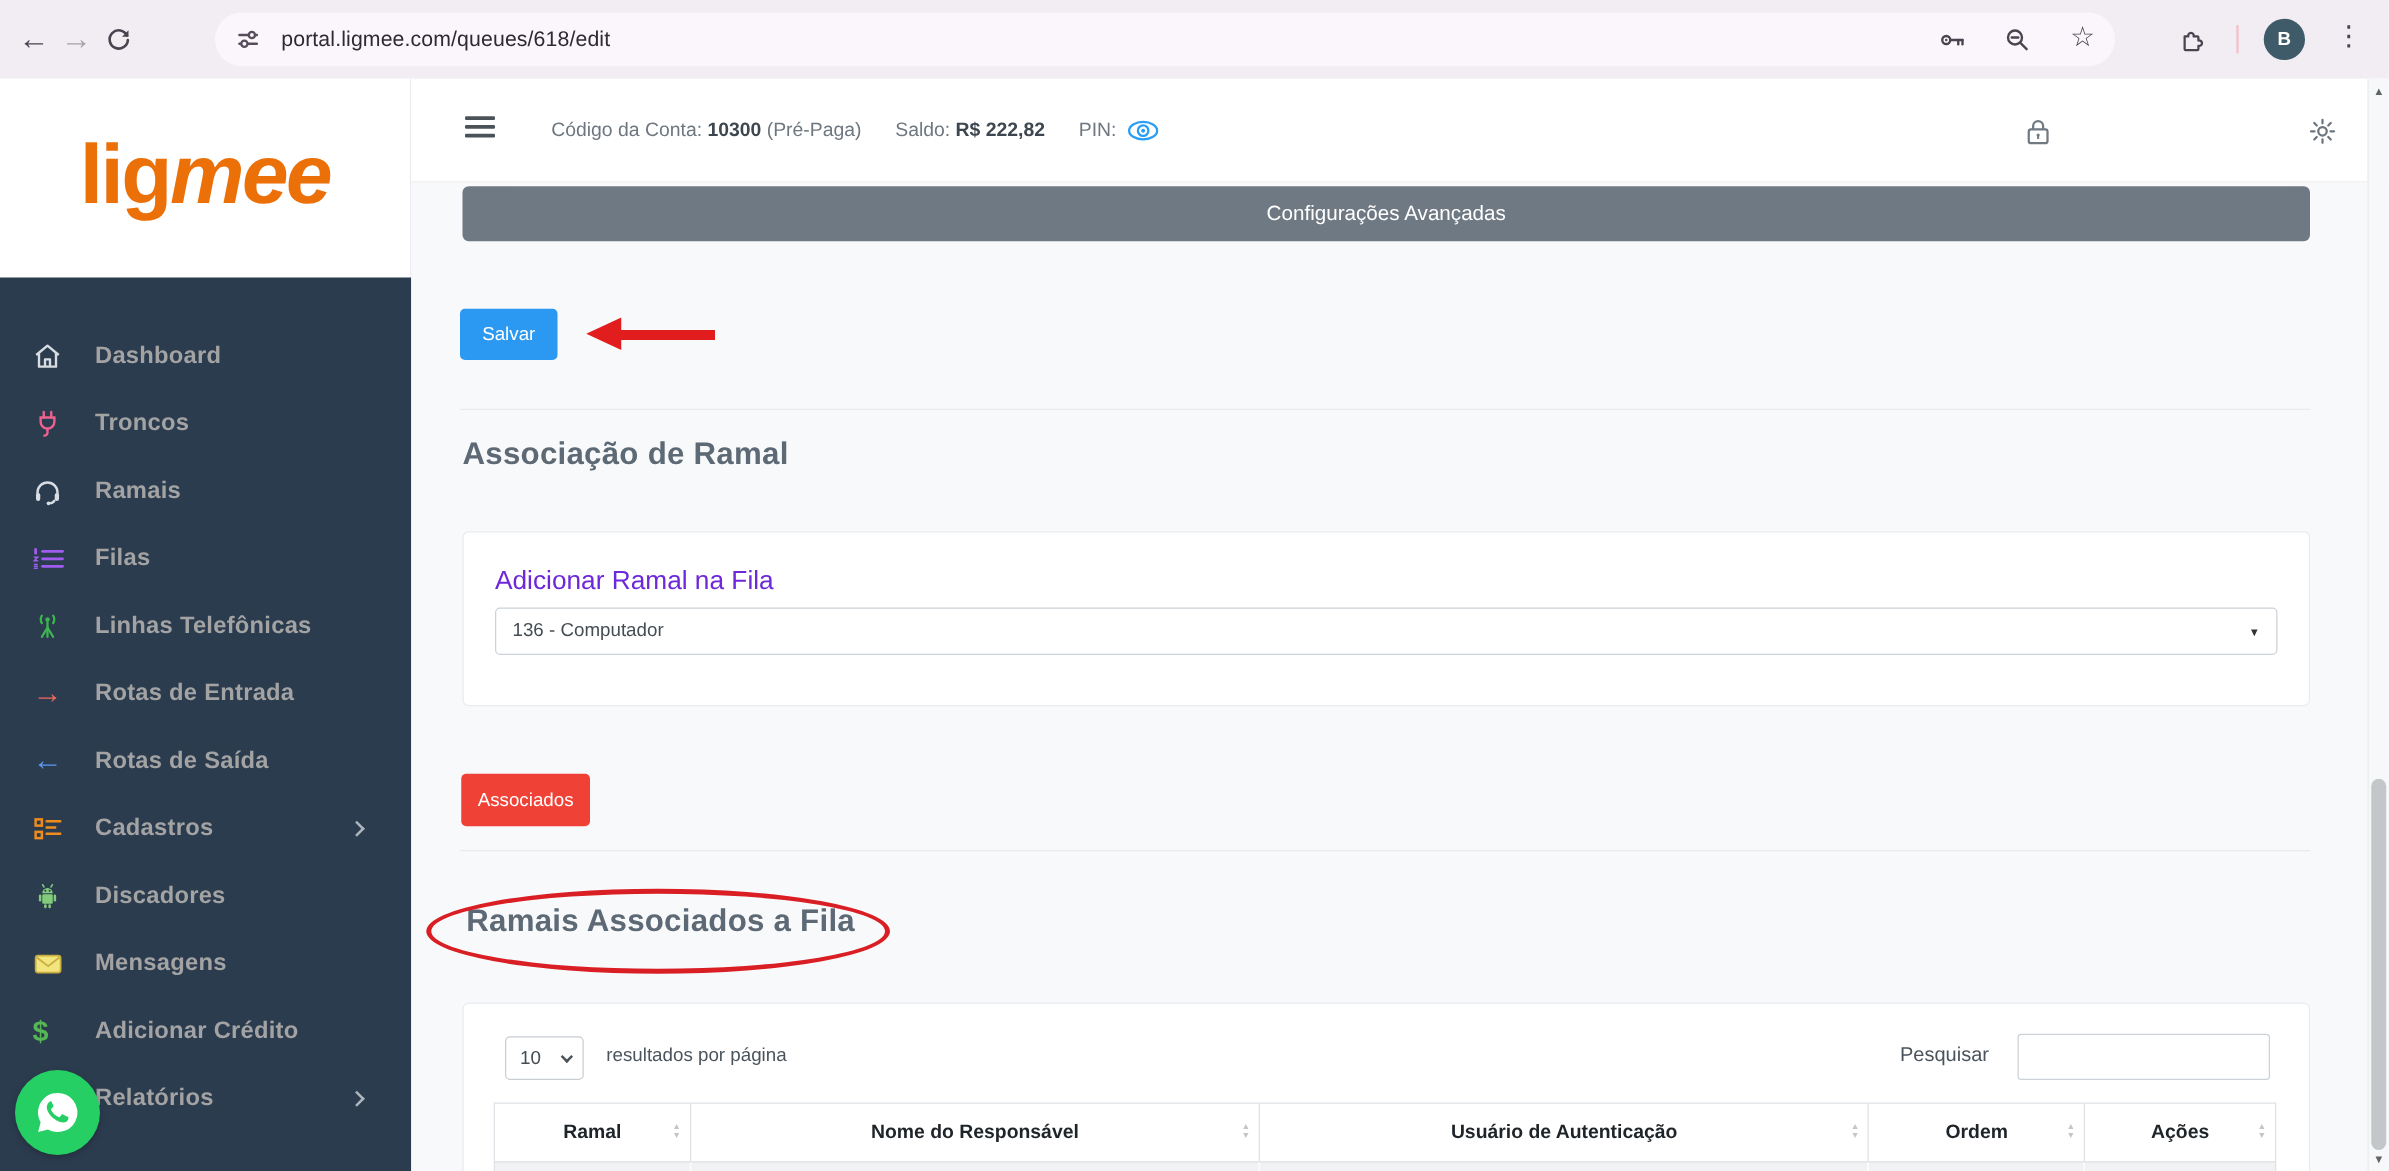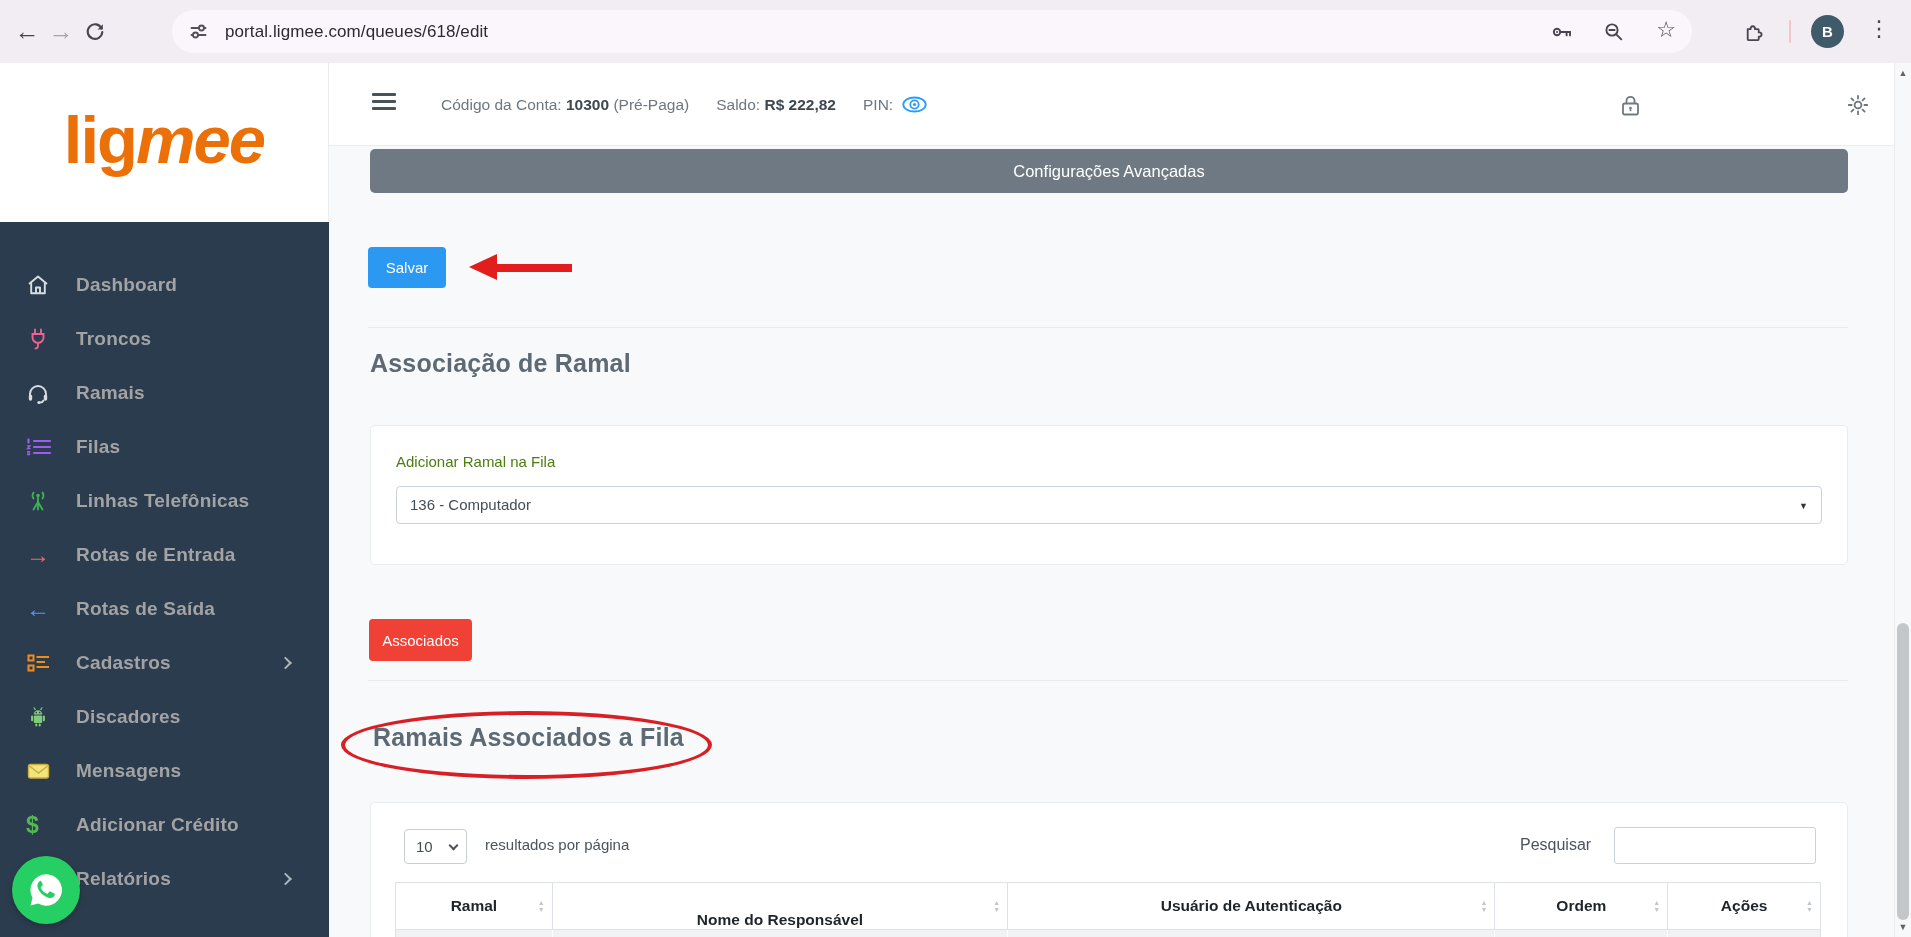--- a/index.html
+++ b/index.html
@@ -56,21 +56,21 @@
   
   .main { position:absolute; left:329px; top:146px; width:1582px; height:791px; background:#f8f9fa; overflow:hidden; }
   .adv-bar { position:absolute; left:41px; top:3px; width:1478px; height:44px; background:#6f7983; border-radius:5px; color:#fff; font-size:16.5px; display:flex; align-items:center; justify-content:center; cursor:pointer; }
   .btn { border:none; border-radius:4px; color:#fff; font-size:15px; font-family:"Liberation Sans",sans-serif; cursor:pointer; }
   .btn-save { position:absolute; left:39px; top:101px; width:78px; height:41px; background:#2b98f1; }
   .btn-add { position:absolute; left:40px; top:473px; width:103px; height:42px; background:#ef4136; }
   .divider { position:absolute; left:39px; width:1480px; border-top:1px solid #e8ebee; }
   .sec-title { position:absolute; font-size:25px; font-weight:bold; color:#5d6974; letter-spacing:.2px; }
 
   .card { position:absolute; left:41px; width:1478px; background:#fff; border:1px solid #e9ecef; border-radius:5px; }
-  .field-label { position:absolute; left:25px; top:27px; font-size:15px; color:#4d7c0f; }
+  .field-label { position:absolute; left:25px; top:27px; font-size:21px; color:#6d28d9; }
   .big-select { position:absolute; left:25px; top:60px; width:1426px; height:38px; border:1px solid #ccd2d8; border-radius:4px; background:#fff; font-size:15px; color:#454d54; line-height:36px; padding-left:13px; cursor:pointer; }
   .big-select .caret { position:absolute; right:13px; top:0; font-size:9px; color:#333; line-height:38px; }
 
   
   .anno-arrow { position:absolute; left:140px; top:108px; width:103px; height:27px; pointer-events:none; }
   .anno-arrow .head { position:absolute; left:0; top:0; width:0; height:0; border-top:13.5px solid transparent; border-bottom:13.5px solid transparent; border-right:28px solid #e11d1d; }
   .anno-arrow .shaft { position:absolute; left:27px; top:10px; width:76px; height:8px; background:#e11d1d; }
   .anno-ellipse { position:absolute; left:12px; top:565px; width:371px; height:68px; border:4px solid #d91e24; border-radius:50%; pointer-events:none; }
 
   
@@ -420,21 +420,21 @@
 
       <div class="tbl">
         <div class="thead">
           <div class="th" style="width:156px;">
             <span>Ramal</span>
             <span class="sort">
                 <span>▲</span>
                 <span>▼</span>
               </span>
           </div>
-          <div class="th" style="width:456px;align-items:flex-end;">
+          <div class="th" style="width:456px;">
             <span>Nome do Responsável</span>
             <span class="sort">
                 <span>▲</span>
                 <span>▼</span>
               </span>
           </div>
           <div class="th" style="width:488px;">
             <span>Usuário de Autenticação</span>
             <span class="sort">
                 <span>▲</span>

